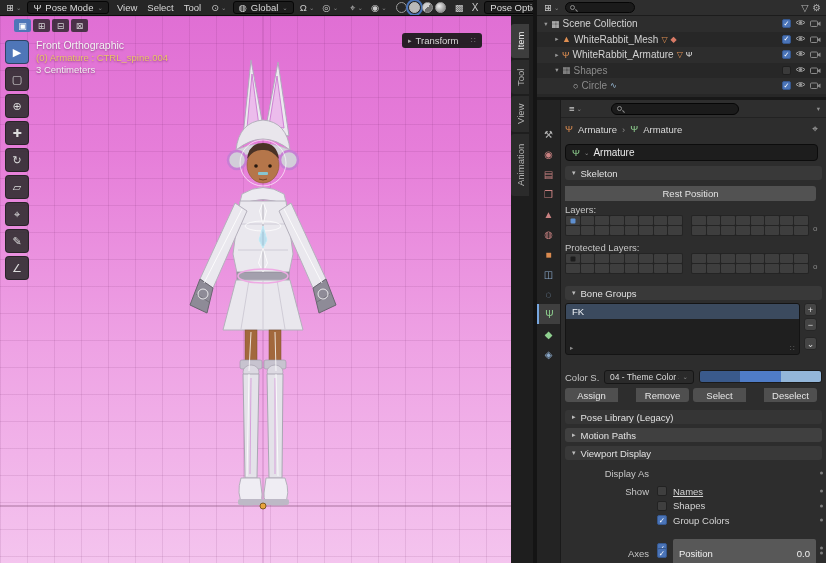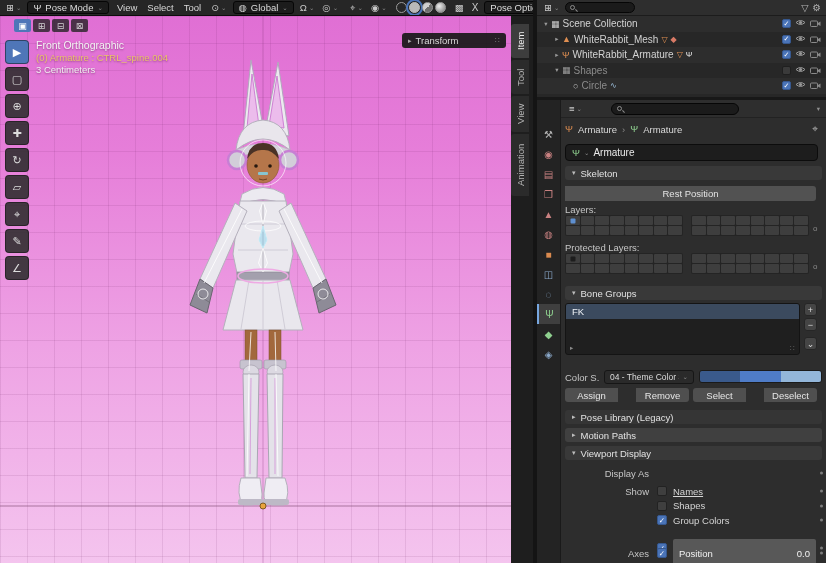--- a/index.html
+++ b/index.html
@@ -32,21 +32,21 @@
   #select-modes{position:absolute;left:14px;top:3px;display:flex;gap:2px;}
   .smbtn{width:17px;height:13px;border-radius:2px;background:rgba(32,32,32,0.78);color:#cfcfcf;display:flex;align-items:center;justify-content:center;font-size:9px;}
   .smbtn.act{background:#4f76b8;color:#fff;}
   .vp-info{position:absolute;left:36px;top:22px;text-shadow:0 1px 2px rgba(60,0,50,0.45);}
   .vp-info .l1{font-size:10.5px;color:#f4f4f4;line-height:14px;}
   .vp-info .l2{font-size:9.5px;color:#e9c26a;line-height:12px;}
   .vp-info .l3{font-size:9.5px;color:#f0f0f0;line-height:12px;}
   #toolbar{position:absolute;left:5px;top:24px;display:flex;flex-direction:column;gap:3px;}
   .tbtn{width:24px;height:24px;border-radius:4px;background:rgba(43,43,43,0.88);border:1px solid rgba(15,15,15,0.5);color:#dcdcdc;display:flex;align-items:center;justify-content:center;font-size:11px;}
   .tbtn.act{background:#4f76b8;color:#fff;}
-  .transform-bar{position:absolute;left:402px;top:17px;width:104px;height:15px;background:rgba(24,24,24,0.92);border-radius:3px;display:flex;align-items:center;gap:4px;padding:0 6px;color:#d9d9d9;font-size:9.5px;}
+  .transform-bar{position:absolute;left:402px;top:17px;width:80px;height:15px;background:rgba(24,24,24,0.92);border-radius:3px;display:flex;align-items:center;gap:4px;padding:0 6px;color:#d9d9d9;font-size:9.5px;}
   .transform-bar .tri{font-size:7px;color:#aaa;}
   .transform-bar .grip{margin-left:auto;color:#777;font-size:8px;}
 
   
   #side-tabs{position:absolute;left:511px;top:16px;width:22px;height:547px;background:#1e1e1e;padding-top:8px;display:flex;flex-direction:column;gap:2px;align-items:flex-start;}
   .stab{writing-mode:vertical-rl;transform:rotate(180deg);background:#2b2b2b;color:#b5b5b5;font-size:9.5px;width:18px;display:flex;align-items:center;justify-content:center;border-radius:0 3px 3px 0;}
   .stab.act{background:#3d3d3d;color:#efefef;}
 
   
   #right-col{position:absolute;left:537px;top:0;width:289px;height:563px;background:#272727;}

